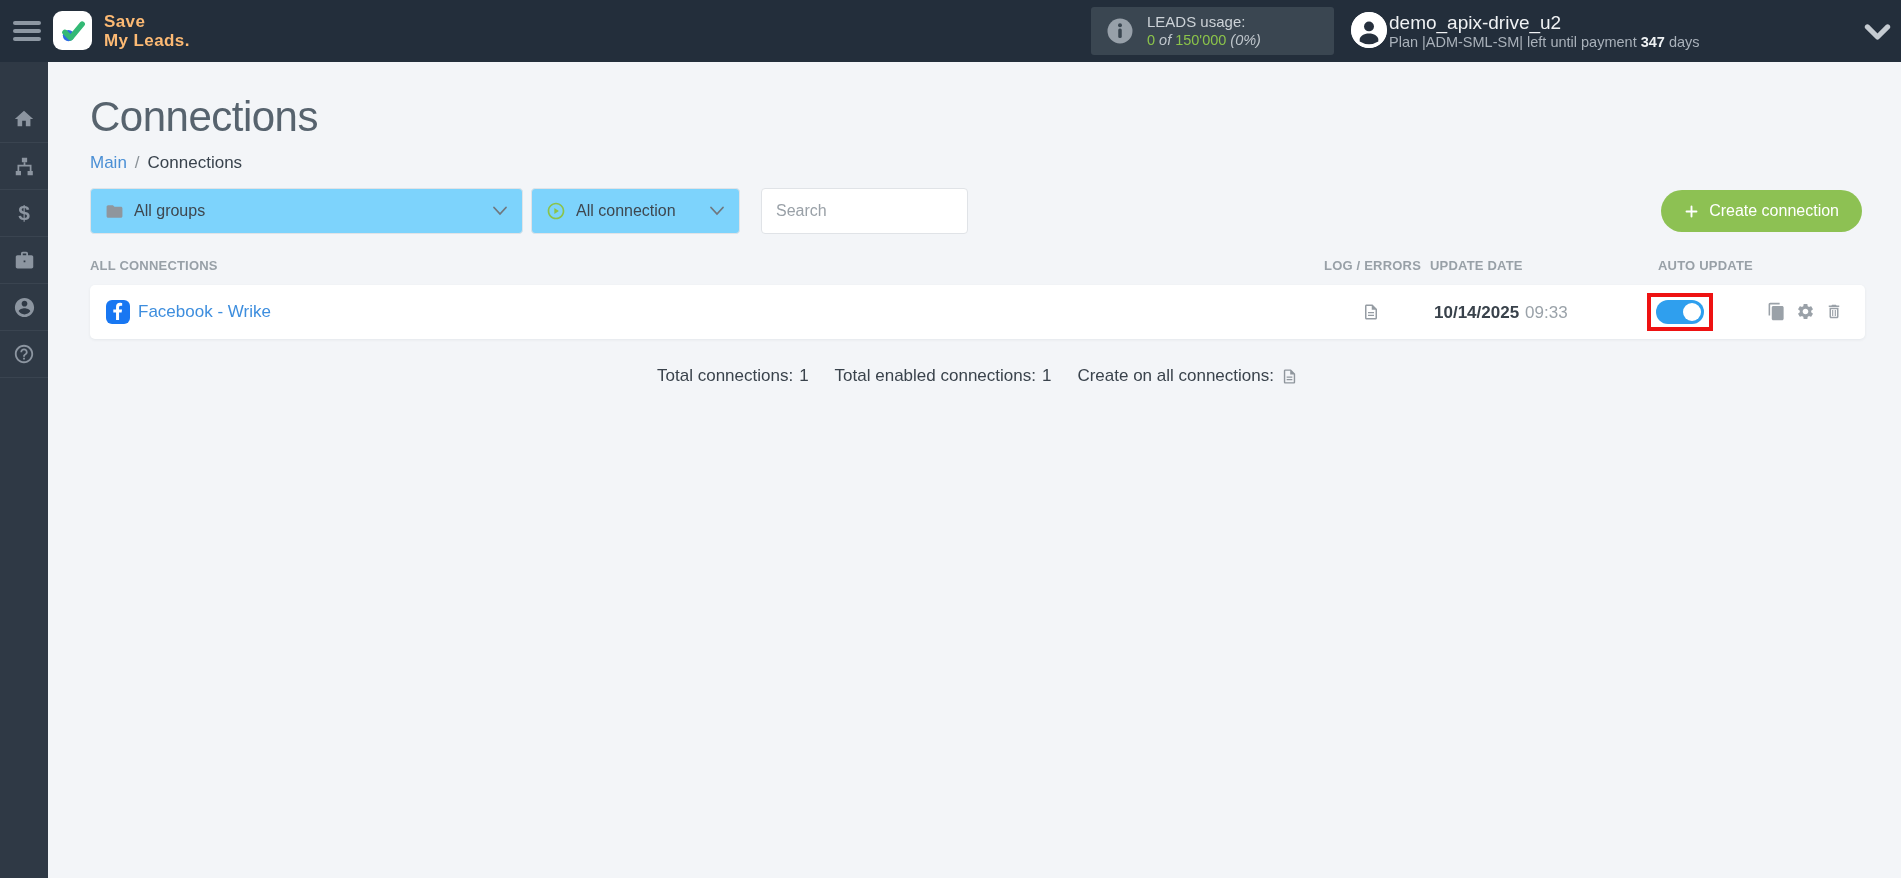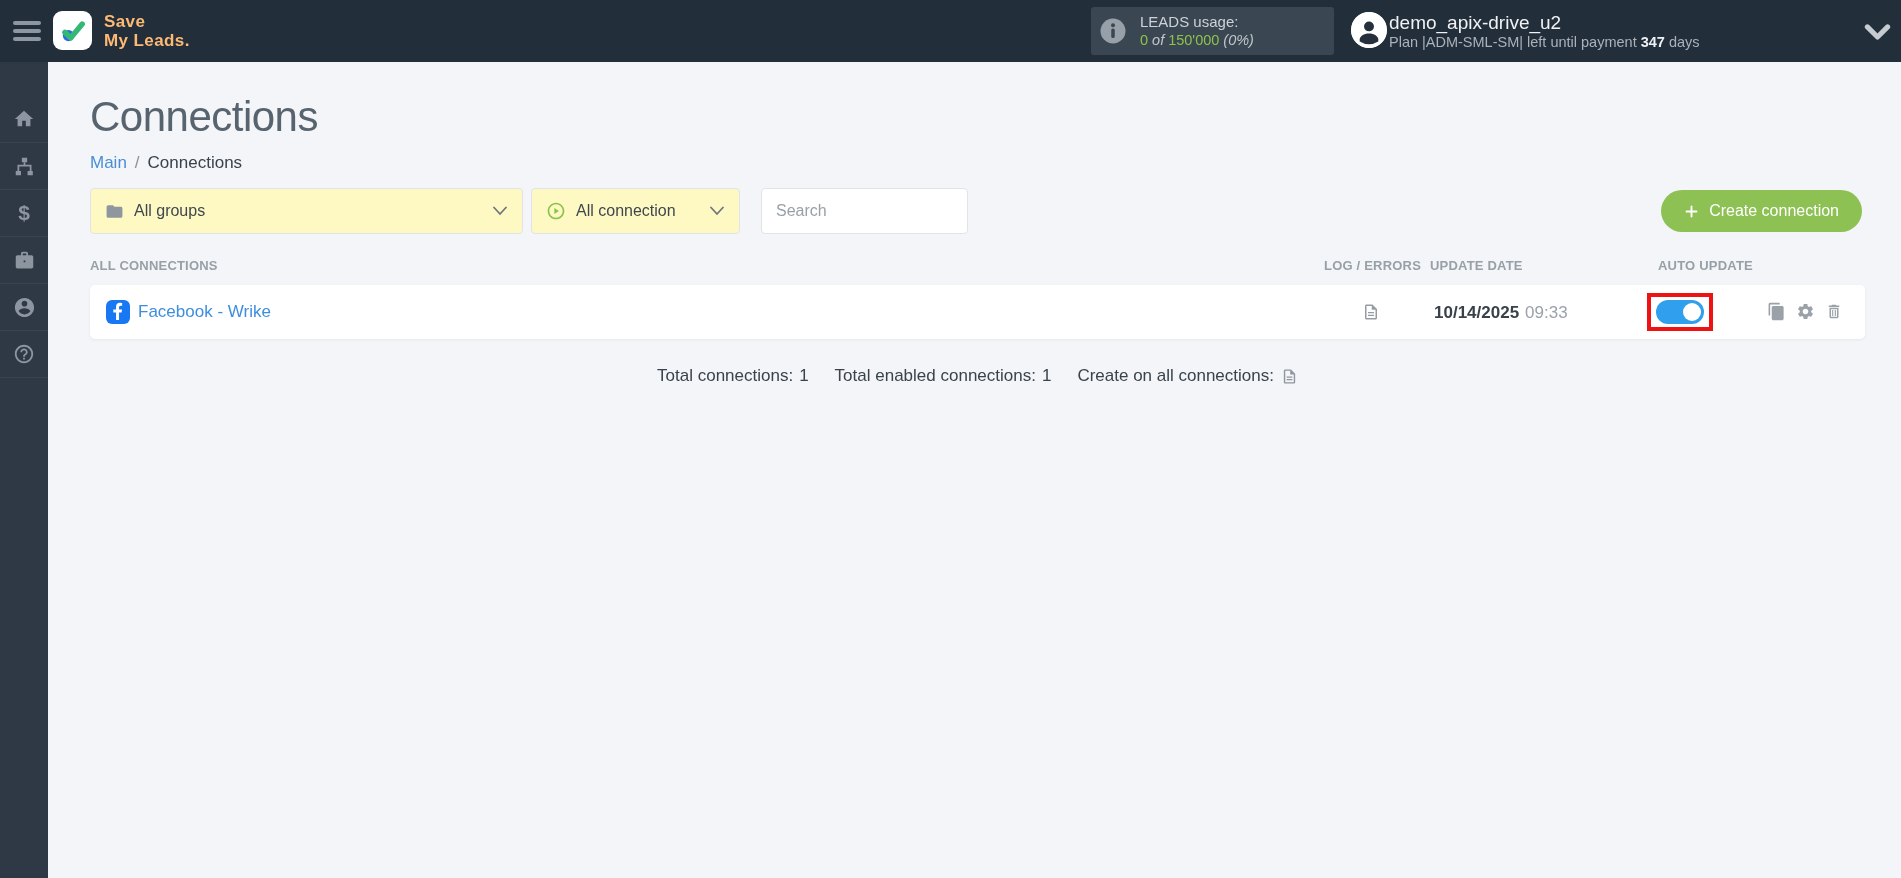--- a/index.html
+++ b/index.html
@@ -8,21 +8,21 @@
     font-family: "Liberation Sans", sans-serif;
     background:#f3f5f8; position:relative; overflow:hidden;
   }
   
   .topbar { position:absolute; top:0; left:0; width:1901px; height:62px; background:#232e3b; z-index:20; }
   .hamburger { position:absolute; left:13px; top:21px; width:28px; height:20px; cursor:pointer; }
   .hamburger span { display:block; height:3.5px; background:#8d97a2; border-radius:2px; margin-bottom:4.5px; }
   .logo { position:absolute; left:53px; top:11px; display:flex; align-items:center; cursor:pointer; }
   .logo-badge { width:39px; height:39px; background:#fff; border-radius:9px; display:flex; align-items:center; justify-content:center; }
   .logo-text { margin-left:12px; color:#fdba74; font-size:17px; font-weight:bold; line-height:19px; letter-spacing:.4px; }
-  .leads-box { position:absolute; left:1091px; top:7px; width:243px; height:48px; background:#3a4651; border-radius:3px; display:flex; align-items:center; padding-left:7px; }
+  .leads-box { position:absolute; left:1091px; top:7px; width:243px; height:48px; background:#3a4651; border-radius:3px; display:flex; align-items:center; padding-left:14px; }
   .leads-text { margin-left:12px; }
   .leads-label { font-size:15px; color:#ccd2d7; display:block; line-height:18px; }
   .leads-nums { font-size:14.5px; line-height:17px; }
   .leads-green { color:#8bc34a; }
   .leads-dim { color:#bfc6cc; font-style:italic; margin:0 4px; }
   .leads-dim:last-child { margin-right:0; }
   .user { position:absolute; left:1351px; top:12px; display:flex; cursor:pointer; }
   .avatar { width:36px; height:36px; border-radius:50%; background:#fff; overflow:hidden; flex:none; }
   .user-text { margin-left:2px; }
   .user-name { font-size:19px; color:#f0f2f4; line-height:21px; }
@@ -33,21 +33,21 @@
   .sidebar { position:absolute; top:62px; left:0; width:48px; height:816px; background:#2f3945; z-index:10; padding-top:34px; }
   .s-item { height:47px; display:flex; align-items:center; justify-content:center; color:#8c95a0; border-bottom:1px solid #3a4450; cursor:pointer; }
   .s-item .dollar { font-size:21px; font-weight:bold; }
   
   .main { position:absolute; left:48px; top:62px; width:1853px; height:816px; padding-left:42px; }
   h1.page-title { margin-top:32px; font-size:42px; font-weight:400; color:#57636e; letter-spacing:-0.5px; line-height:46px; }
   .breadcrumb { margin-top:13px; font-size:17px; color:#39434d; }
   .breadcrumb .bc-link { color:#4a8fd5; cursor:pointer; text-decoration:none; }
   .breadcrumb .bc-sep { color:#8b9298; margin:0 8px; }
   .filter-row { margin-top:15px; width:1772px; display:flex; align-items:center; }
-  .dd { height:46px; background:#fef9c3; border:1px solid #e0e3e7; border-radius:4px; display:flex; align-items:center; padding:0 14px; cursor:pointer; }
+  .dd { height:46px; background:#7dd3fc; border:1px solid #e0e3e7; border-radius:4px; display:flex; align-items:center; padding:0 14px; cursor:pointer; }
   .dd-groups { width:433px; }
   .dd-connection { width:209px; margin-left:8px; }
   .dd-label { font-size:16px; color:#3e474f; margin-left:10px; }
   .dd .chev { margin-left:auto; }
   .search-input { width:207px; height:46px; margin-left:21px; background:#fff; border:1px solid #e0e3e7; border-radius:4px; padding:0 14px; font-size:16px; color:#4c1d95; font-family:"Liberation Sans",sans-serif; outline:none; }
   .search-input::placeholder { color:#99a0a7; }
   .btn-create { margin-left:auto; height:42px; border:none; border-radius:21px; background:#8dc153; color:#fff; font-size:16px; font-family:"Liberation Sans",sans-serif; display:flex; align-items:center; gap:10px; padding:0 23px; cursor:pointer; }
   
   .table-headers { position:relative; margin-top:24px; width:1775px; height:14px; font-size:13px; font-weight:bold; color:#98a0a7; letter-spacing:.2px; }
   .table-headers span { position:absolute; top:0; white-space:nowrap; }

